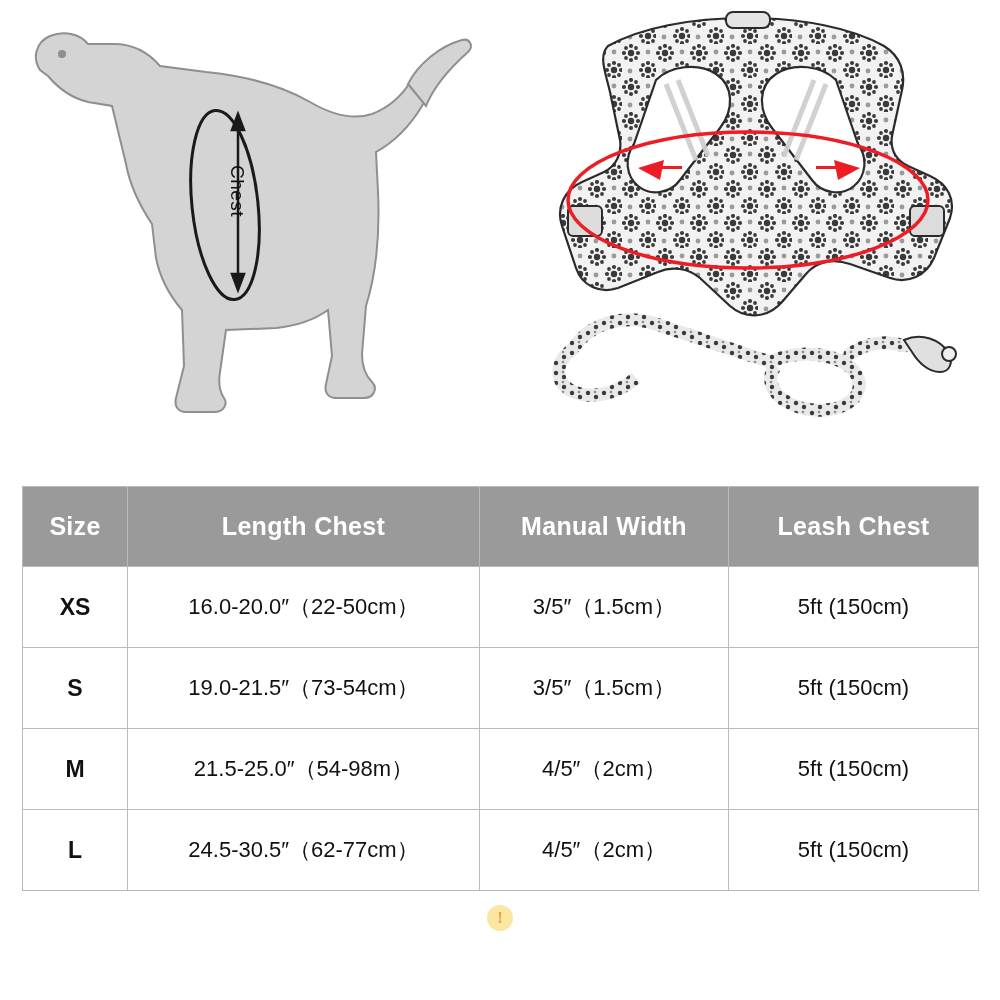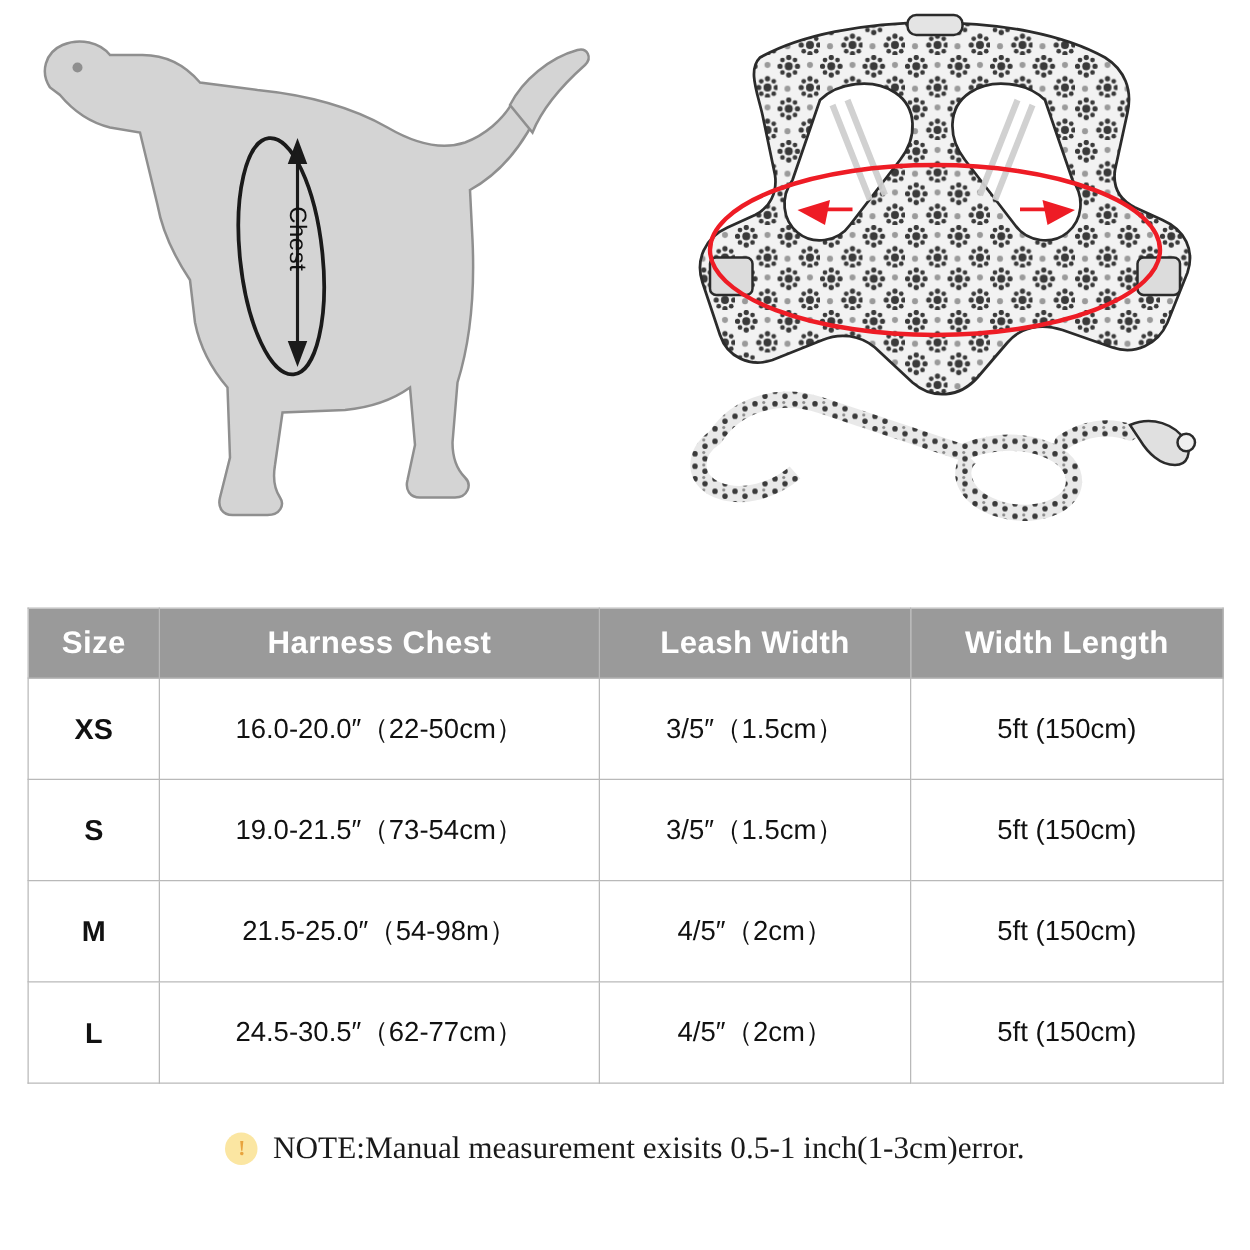--- a/index.html
+++ b/index.html
@@ -61,21 +61,21 @@
     border: 1px solid #b9b9b9;
     text-align: center;
     vertical-align: middle;
     font-family: "Liberation Sans", sans-serif;
   }
   table.size-table thead th {
     background: #9a9a9a;
     color: #ffffff;
     font-size: 25px;
     font-weight: bold;
-    height: 56px;
+    height: 80px;
     letter-spacing: 0.3px;
   }
   table.size-table tbody td {
     height: 81px;
     font-size: 22px;
     color: #111;
     background: #ffffff;
   }
   table.size-table tbody td.size-col {
     font-weight: bold;
@@ -278,23 +278,23 @@
     <table class="size-table">
       <colgroup>
         <col class="c1">
           <col class="c2">
           <col class="c3">
           <col class="c4">
       </colgroup>
       <thead>
         <tr>
           <th>Size</th>
-          <th>Harness Chest</th>
-          <th>Leash Width</th>
-          <th>Width Length</th>
+          <th>Length Chest</th>
+          <th>Manual Width</th>
+          <th>Leash Chest</th>
         </tr>
       </thead>
       <tbody>
         <tr>
           <td class="size-col">XS</td>
           <td>16.0-20.0″（22-50cm）</td>
           <td>3/5″（1.5cm）</td>
           <td>5ft (150cm)</td>
         </tr>
         <tr>
@@ -314,16 +314,15 @@
           <td>24.5-30.5″（62-77cm）</td>
           <td>4/5″（2cm）</td>
           <td>5ft (150cm)</td>
         </tr>
       </tbody>
     </table>
   </div>
 
   <div class="note">
     <div class="note-badge">!</div>
-    <div class="note-text">NOTE:Manual measurement exisits 0.5-1 inch(1-3cm)error.</div>
   </div>
 
 </div>
 
 </body></html>

